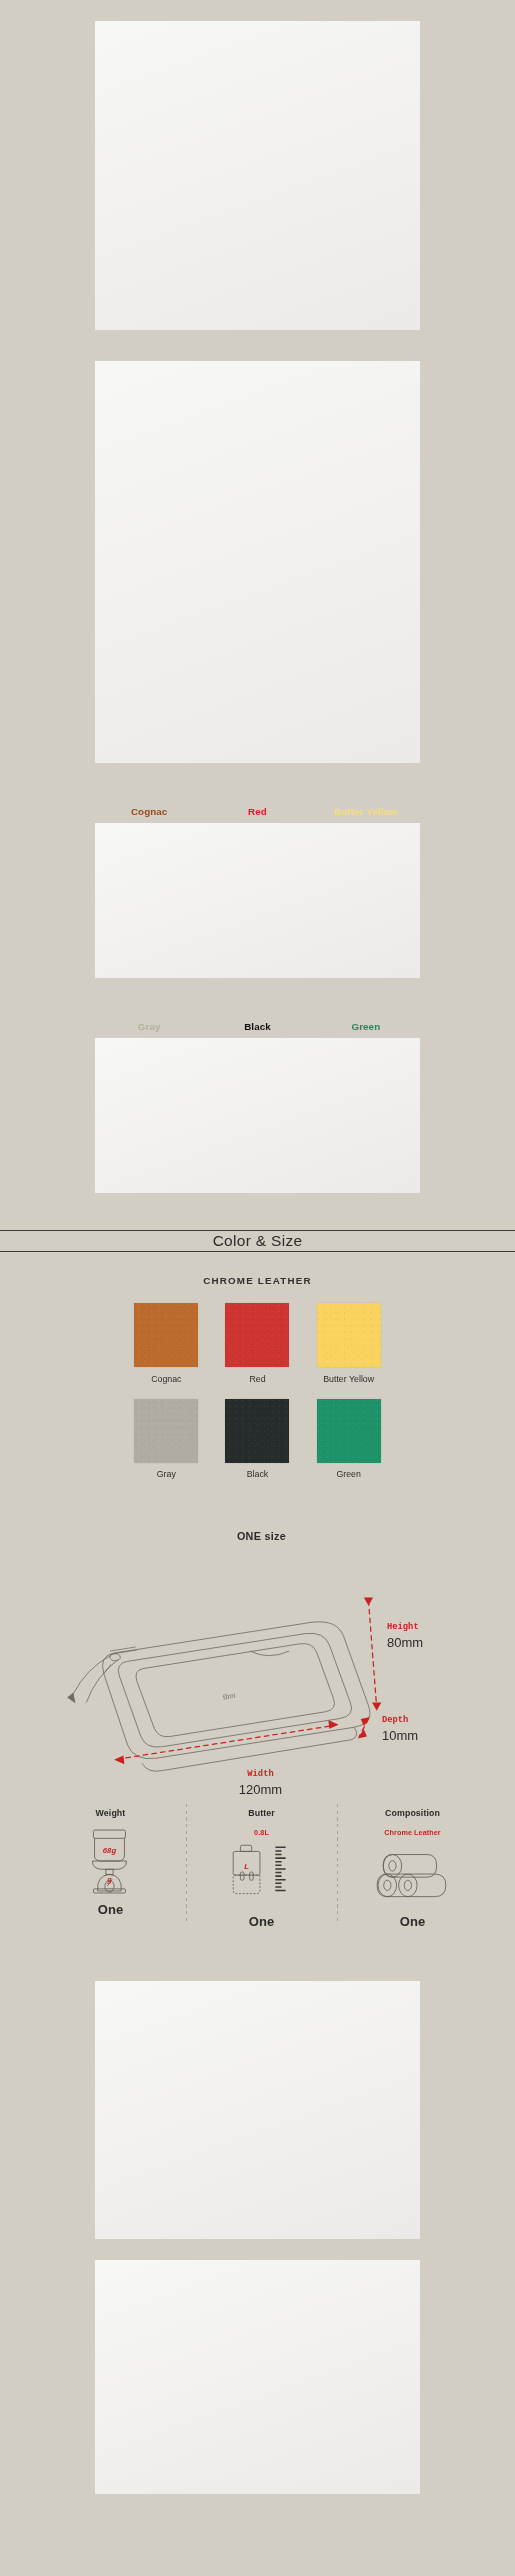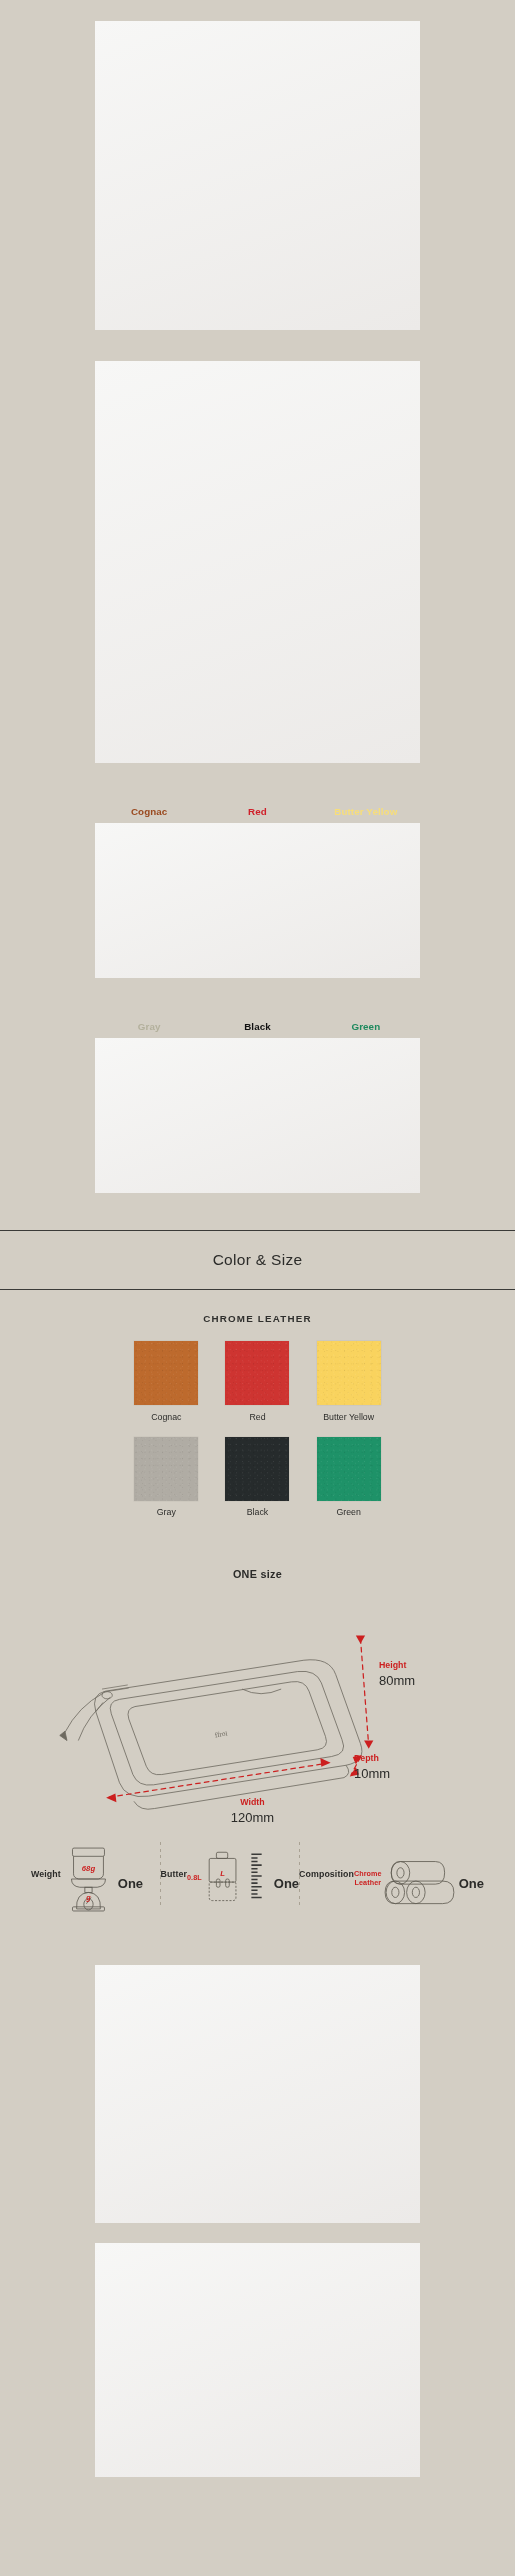--- a/index.html
+++ b/index.html
@@ -34,21 +34,21 @@
     font-size: 9.8px; font-weight: 700; letter-spacing: 0.1px;
   }
   .swatch-photo { width: 325px; height: 155px; margin: 6.2px auto 0; }
   .swatch-photo.row2 { height: 155px; }
 
   
   .sec-title {
     margin-top: 37px;
     border-top: 1px solid #3a3a38;
     border-bottom: 1px solid #3a3a38;
-    padding: 20px 0;
+    padding: 1px 0;
     text-align: center;
     font-size: 15.5px;
     color: #2b2b29;
     font-weight: 400;
     letter-spacing: 0.3px;
   }
 
   
   .leather-block { padding: 23px 0 28px; }
   .leather-head {
@@ -76,37 +76,37 @@
       radial-gradient(ellipse 1px 1px at 8% 62%, rgba(0,0,0,.1), transparent 60%);
     background-size: 7.2px 6.2px, 8.8px 6.7px, 6.2px 5.7px, 8.2px 7.2px, 6.7px 6.2px;
     opacity: .9;
   }
   .swatch-name {
     margin-top: 6.7px; font-size: 8.8px; color: #2d2d2b;
     text-align: center; line-height: 1.25; max-width: 64px; font-weight: 400;
   }
 
   
-  .size-block { padding: 21.6px 0 10.3px; }
+  .size-block { padding: 21.6px 0 10.3px; margin-left: 8px; }
   .onesize {
     text-align: center; font-size: 10.8px; font-weight: 700;
     color: #2b2b29; letter-spacing: 0.3px; margin-bottom: 3.1px;
   }
   .diagram-wrap { position: relative; width: 515px; height: 242px; }
   .diagram-wrap svg { position: absolute; left: 0; top: 0; }
   .dim { position: absolute; text-align: left; }
-  .dim .k { color: #cc1f1f; font-weight: 700; font-size: 8.8px; line-height: 1.35; }
+  .dim .k { color: #cc1f1f; font-weight: 700; font-size: 8.8px; line-height: 1.35; font-family: Liberation Mono, monospace; }
   .dim .v { color: #2b2b29; font-weight: 400; font-size: 13px; line-height: 1.35; }
   .dim.center { text-align: center; }
 
   
   .spec-sep { width: 453px; height: 0.5px; margin: 3.1px auto 0;
     background: repeating-linear-gradient(to right,#a9a294 0 3.6px,transparent 3.6px 7.2px); }
   .specs { display: flex; width: 453px; margin: 17.5px auto 0; padding-bottom: 24px; }
-  .spec-col { flex: 1; display: flex; flex-direction: row; align-items: center; position: relative; }
+  .spec-col { flex: 1; display: flex; flex-direction: column; align-items: center; position: relative; }
   .spec-col + .spec-col::before {
     content: ""; position: absolute; left: 0; top: -4.1px; bottom: 3.1px; width: 0.5px;
     background: repeating-linear-gradient(to bottom,#a9a294 0 3.1px,transparent 3.1px 6.7px);
   }
   .spec-head { font-size: 8.8px; font-weight: 700; color: #2b2b29; margin-bottom: 10.3px; letter-spacing: 0.1px; }
   .spec-art { height: 66px; display: flex; align-items: center; justify-content: center; font-style: italic; }
   .spec-val { margin-top: 8.2px; font-size: 13px; font-weight: 700; color: #2b2b29; }
   .spec-badge { font-size: 7.2px; font-weight: 700; color: #cc1f1f; margin-bottom: 2.1px; letter-spacing: 0.1px; text-align: center; }
 
   
@@ -385,26 +385,26 @@
         </g>
         <path d="M206 417 l18 -8 l2 17 z" fill="#cc1f1f"></path>
         <path d="M642 349 l-18 8 l-2 -17 z" fill="#cc1f1f"></path>
       </svg>
 
       <div class="dim" style="left:379px; top:77px;">
         <div class="k">Height</div>
         <div class="v">80mm</div>
       </div>
 
-      <div class="dim" style="left:354px; top:170px;">
+      <div class="dim" style="left:374px; top:170px;">
         <div class="k">Depth</div>
         <div class="v">10mm</div>
       </div>
 
-      <div class="dim center" style="left:206px; top:214px; width:93px;">
+      <div class="dim center" style="left:206px; top:224px; width:93px;">
         <div class="k">Width</div>
         <div class="v">120mm</div>
       </div>
     </div>
 
     <div class="spec-sep"></div>
 
     <div class="specs">
 
       <div class="spec-col">

